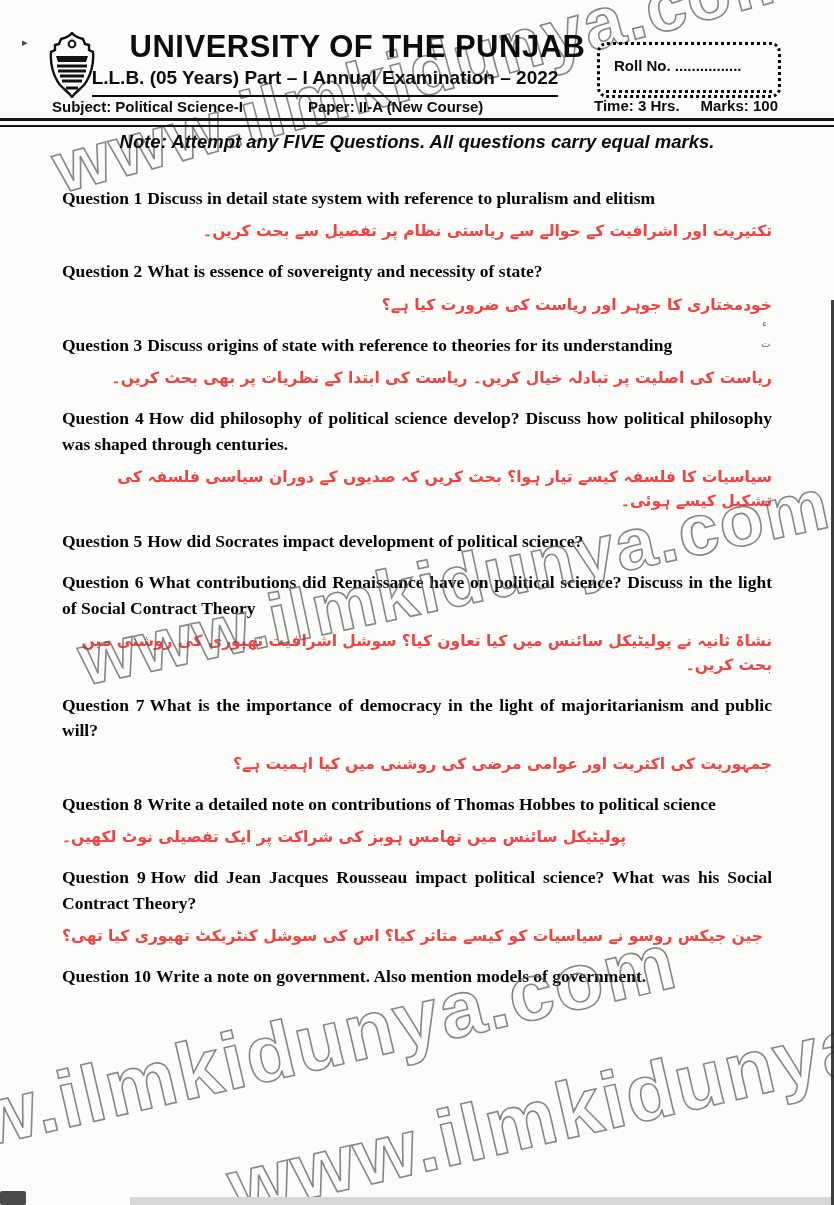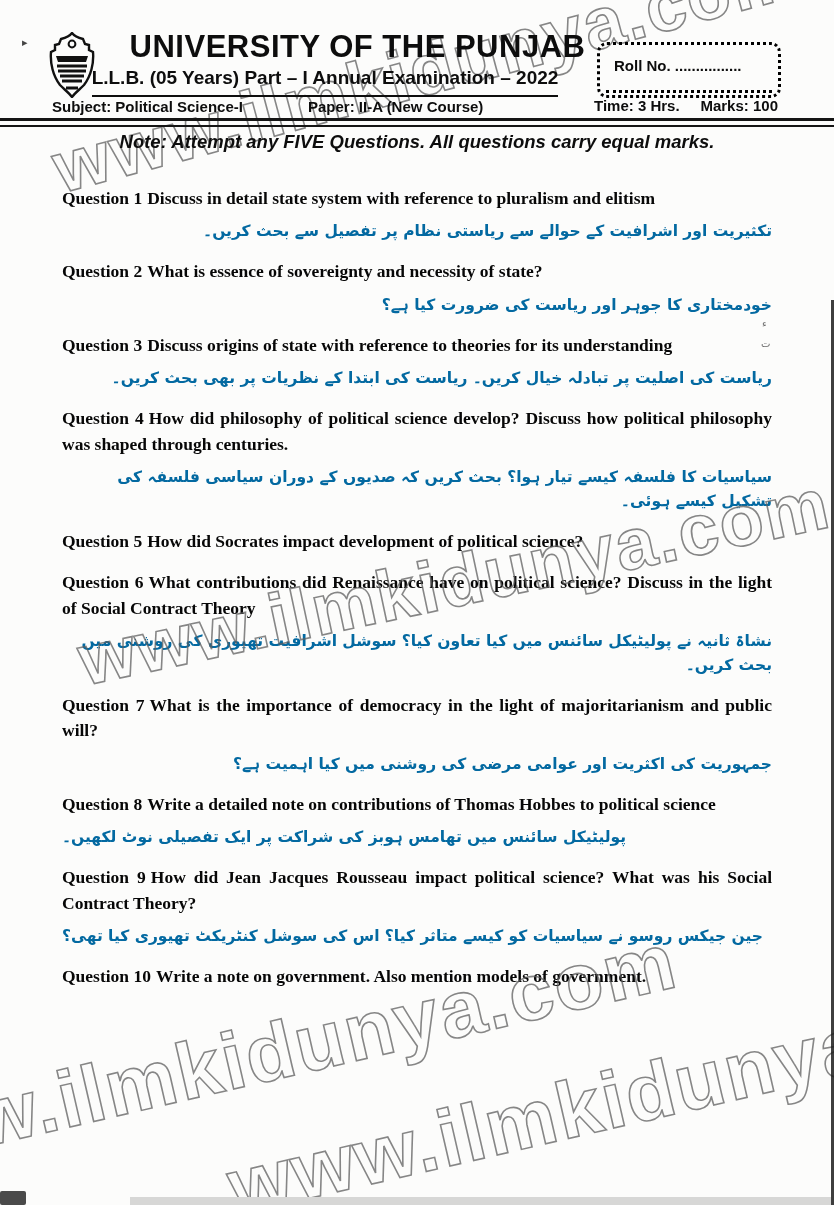--- a/index.html
+++ b/index.html
@@ -68,21 +68,21 @@
   .question { margin:0 0 16px 0; }
   .q-en {
     margin:0 0 8px 0; font-family:"Liberation Serif", serif; font-weight:700;
     font-size:17.5px; line-height:1.45; color:#070707;
   }
   .q-en.justify { text-align:justify; }
   .q-num { padding-right:5px;margin-top:40px; }
   .q-ur {
     margin:0; direction:rtl; unicode-bidi:embed;
     font-family:"DejaVu Sans", sans-serif; font-weight:700;
-    font-size:15.5px; line-height:1.55; color:#0369a1;
+    font-size:15.5px; line-height:1.55; color:#ef4444;
   }
 
   
   .edge-line-right { position:absolute; right:0; top:300px; bottom:0; width:3px; background:#1c1c1c; opacity:0.85; z-index:7; }
   .bottom-strip { position:absolute; left:130px; right:3px; bottom:0; height:8px; background:#d7d7d6; z-index:7; }
   .bottom-corner-blob { position:absolute; left:0; bottom:0; width:26px; height:14px; background:#4a4a4a; border-radius:2px; z-index:7; }
   .side-mark { position:absolute; font-size:10px; color:#6b6b6b; z-index:6; }
   .side-mark.m1 { left:762px; top:318px; }
   .side-mark.m2 { left:761px; top:338px; }
 </style>

